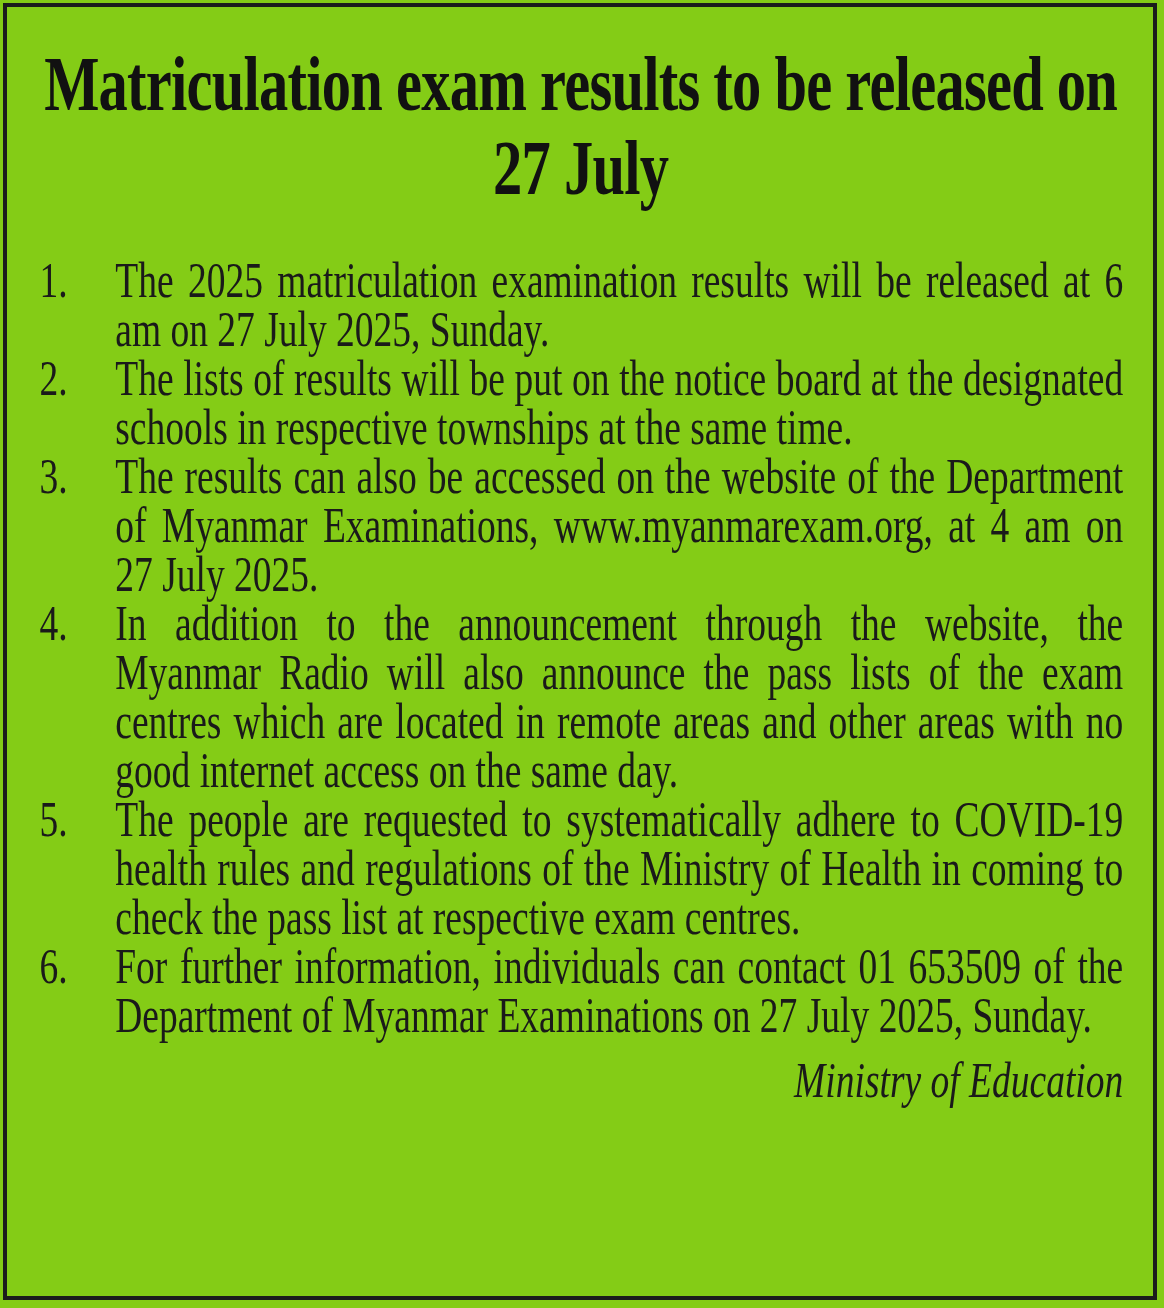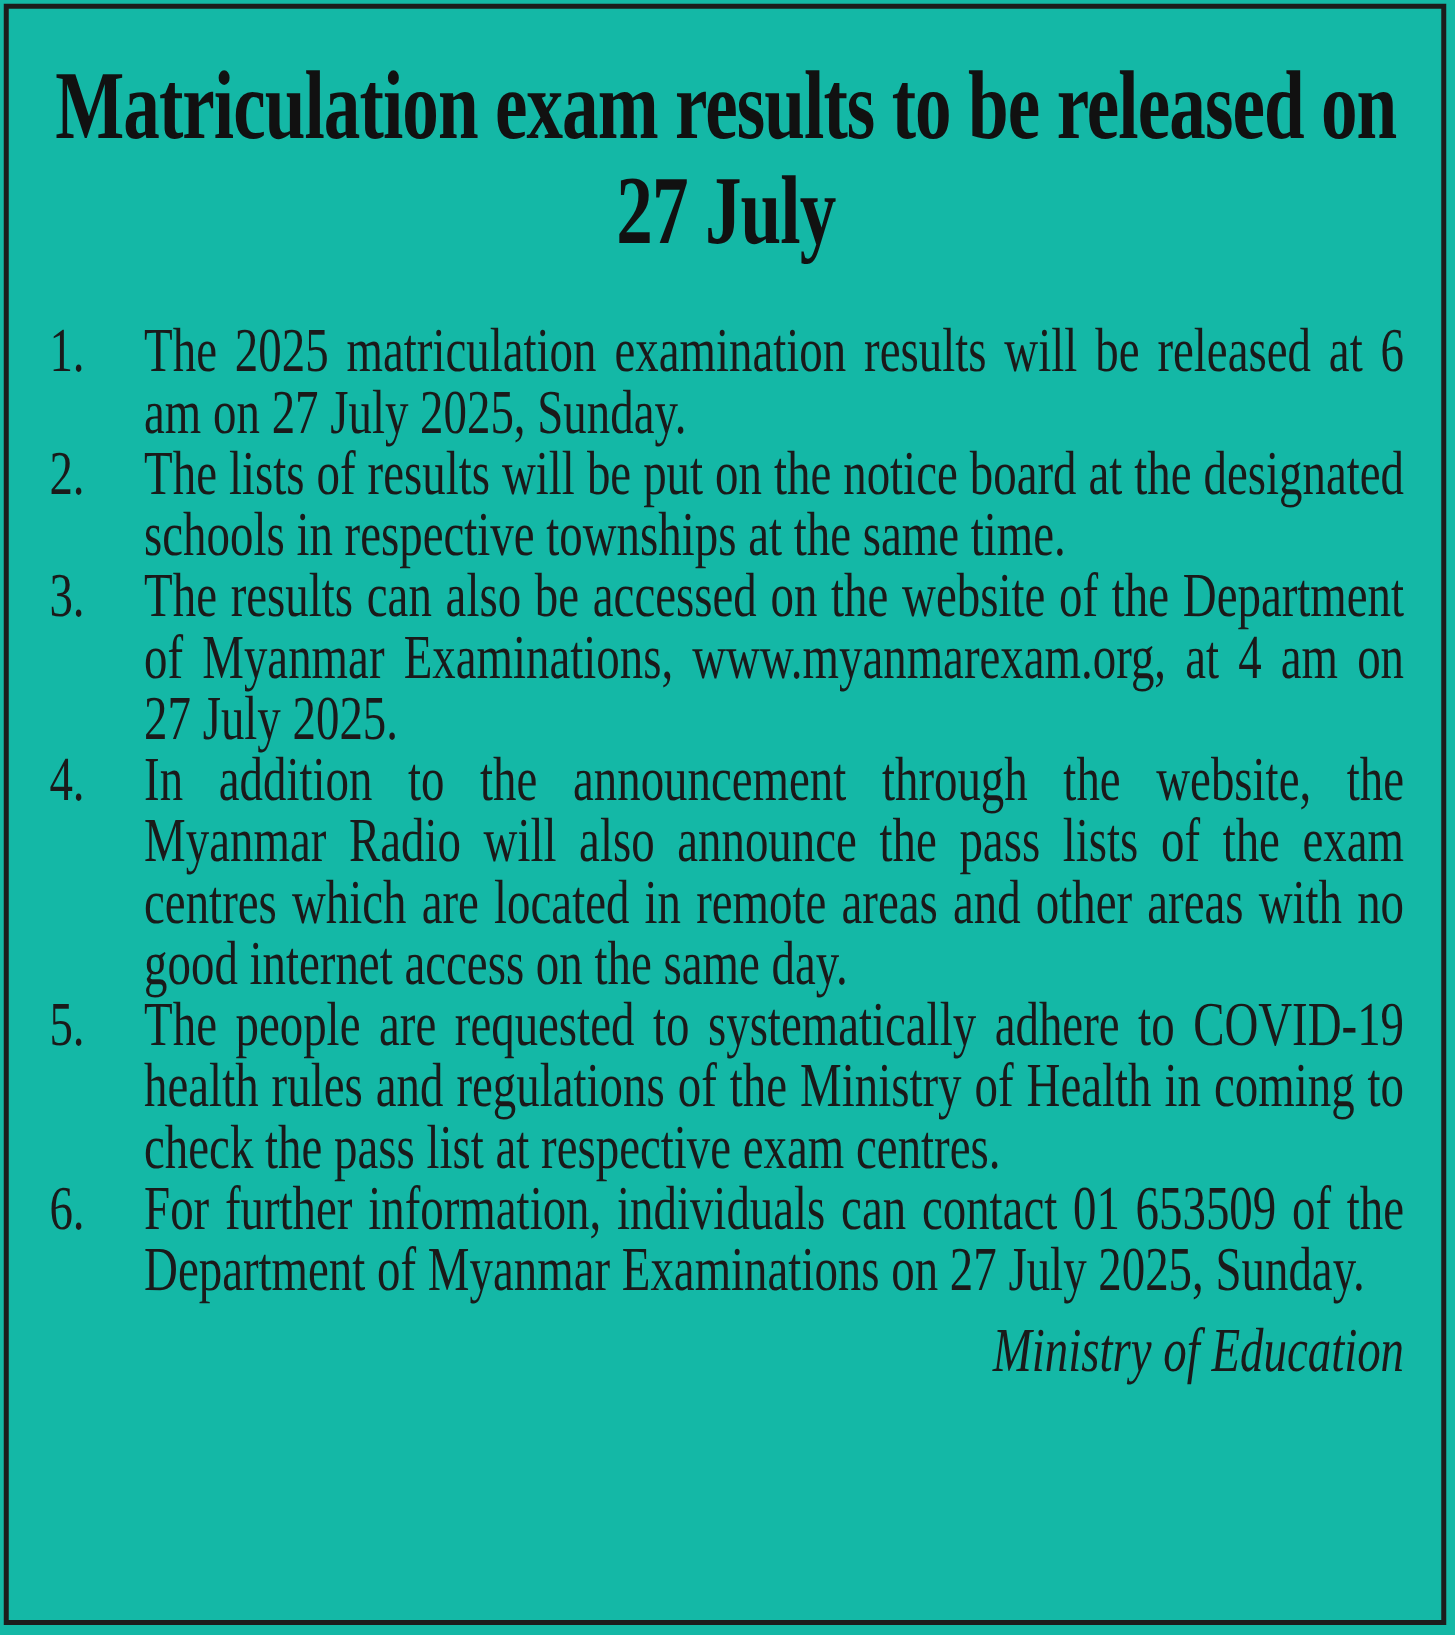--- a/index.html
+++ b/index.html
@@ -7,21 +7,21 @@
     padding: 0;
     width: 1164px;
     height: 1308px;
     background: #ffffff;
     overflow: hidden;
   }
   .sheet {
     position: relative;
     width: 1164px;
     height: 1308px;
-    background: #14b8a6;
+    background: #84cc16;
     font-family: "Liberation Serif", serif;
     color: #1a1a1a;
   }
   .frame {
     position: absolute;
     top: 3px;
     left: 3px;
     right: 7px;
     bottom: 8px;
     border: 4px solid #1c1c1c;

